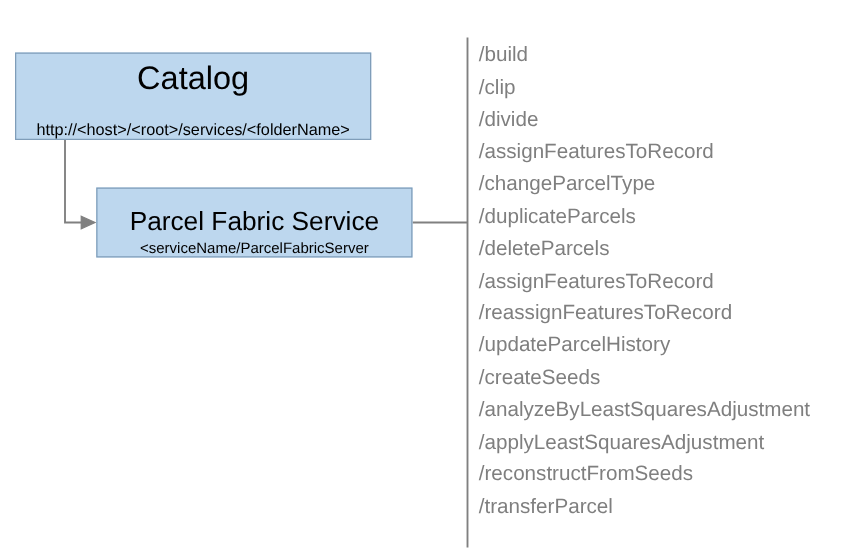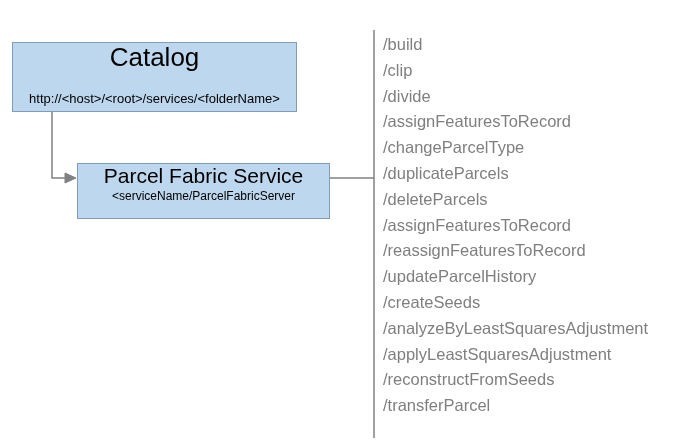--- a/index.html
+++ b/index.html
@@ -19,34 +19,33 @@
     height: 442px;
   }
   .box {
     position: absolute;
     box-sizing: border-box;
     background: #bdd7ee;
     border: 1px solid #7f9db9;
     display: flex;
     flex-direction: column;
     align-items: center;
-    justify-content: flex-start;
+    justify-content: flex-end;
   }
   #catalog-box {
     left: 12px;
     top: 42px;
     width: 285px;
     height: 70px;
   }
   #service-box {
     left: 77px;
     top: 150px;
     width: 253px;
     height: 56px;
-    margin-top: 13px;
   }
   .box-title {
     font-size: 26px;
     color: #000000;
     line-height: 1.1;
   }
   .box-subtitle {
     font-size: 13px;
     color: #000000;
     margin-top: 20px;

